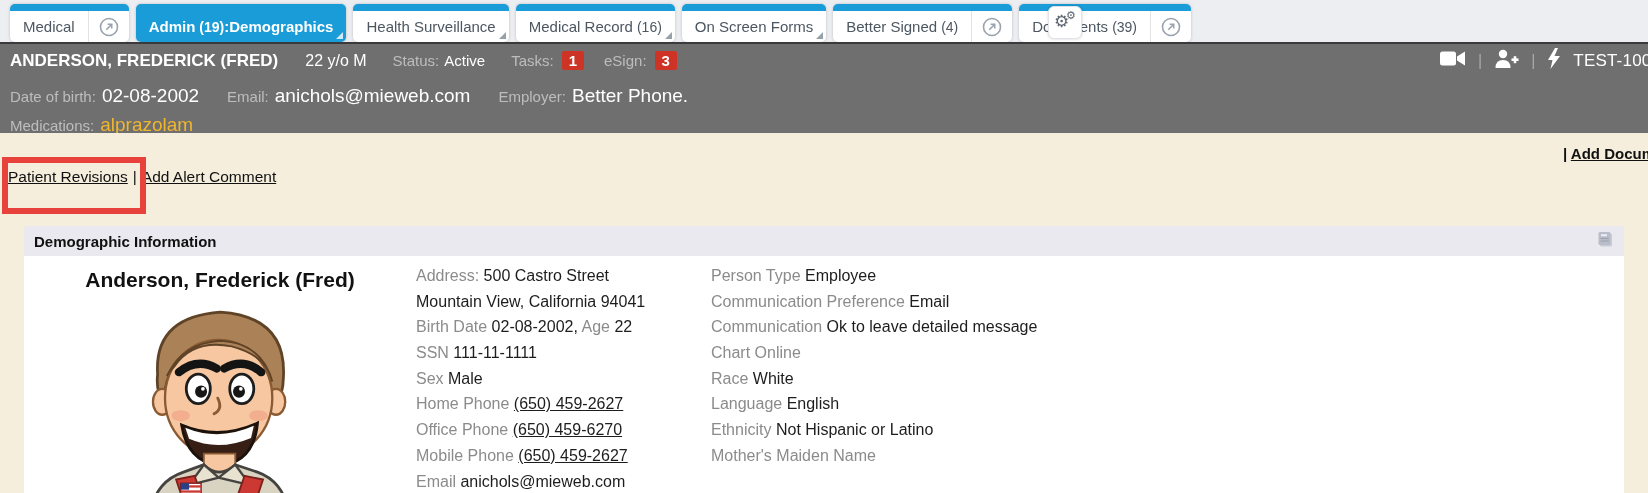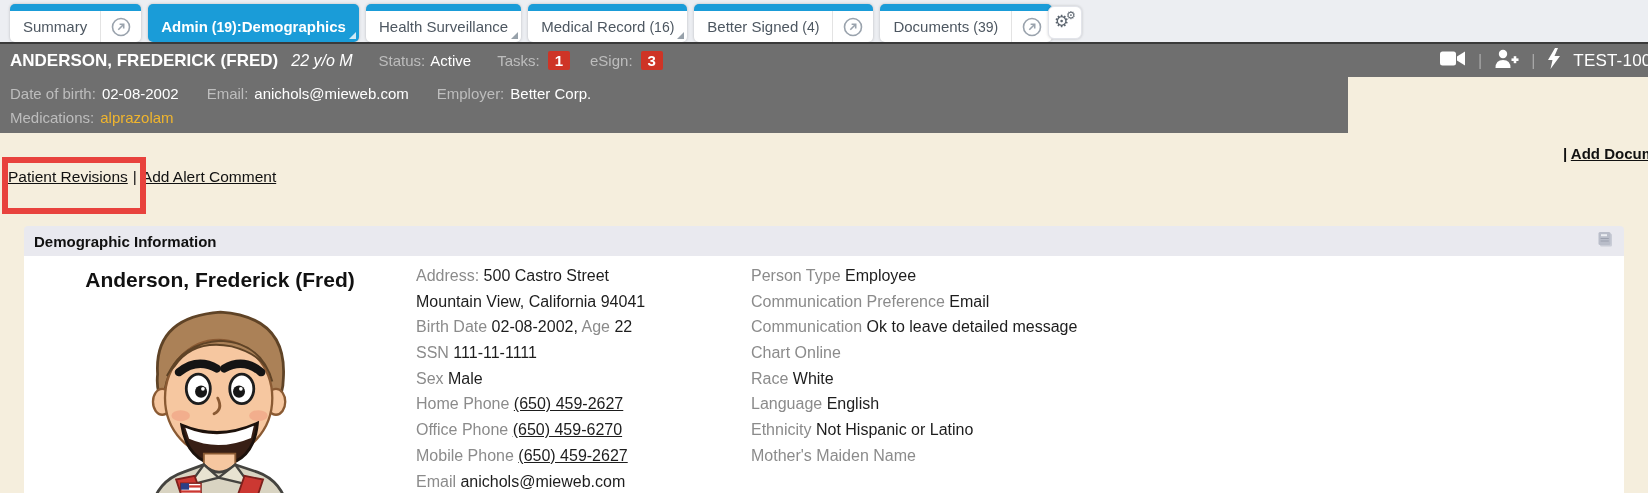--- a/index.html
+++ b/index.html
@@ -20,34 +20,34 @@
   .tab.active .corner { border-color:transparent transparent #cfe9f6 transparent; }
   .gearbtn { position:absolute; left:1048px; top:6px; width:34px; height:33px; background:#fff; border:1px solid #e2e4ea;
              border-radius:6px; box-shadow:0 0 3px rgba(0,0,0,.18); color:#5d6670; cursor:pointer; }
   .gearbtn .g1 { position:absolute; left:5px; top:6px; font-size:17px; line-height:17px; }
   .gearbtn .g2 { position:absolute; left:17px; top:3px; font-size:11px; line-height:11px; }
 
   
   .patientbar { position:absolute; top:42px; left:0; width:1648px; height:35px; background:#6f6f6f;
                 border-top:2px solid #3a3a3a; display:flex; align-items:center; color:#fff; overflow:hidden; }
   .patientbar .pname { font-weight:bold; font-size:17px; margin-left:10px; white-space:nowrap; }
-  .patientbar .agesex { font-size:16px; margin-left:13px; white-space:nowrap;font-style:italic; }
+  .patientbar .agesex { font-size:16px; margin-left:27px; white-space:nowrap; }
   .pb-label { color:#bdbdbd; font-size:15px; }
   .pb-value { color:#fff; font-size:15px; margin-left:5px; }
   .pb-group { display:flex; align-items:center; margin-left:26px; }
   .badge { background:#ce3426; color:#fff; font-weight:bold; font-size:15px; padding:1px 7px; border-radius:2px; margin-left:8px; }
   .pb-right { position:absolute; left:1440px; top:0; height:33px; display:flex; align-items:center; gap:12px; white-space:nowrap; }
   .pb-sep { color:#a8a8a8; font-size:16px; }
   .chart-id { font-size:17px; color:#fff; letter-spacing:.2px; }
 
   
-  .infobar { position:absolute; top:77px; left:0; width:1348px; height:56px; background:#6f6f6f; padding:8px 0 0 10px; }
+  .infobar { position:absolute; top:77px; left:0; width:1648px; height:56px; background:#6f6f6f; padding:8px 0 0 10px; }
   .ib-row { display:flex; align-items:center; margin-bottom:7px; }
   .ib-label { color:#bdbdbd; font-size:15px; }
-  .ib-value { color:#fff; font-size:15px; margin-left:6px; }
+  .ib-value { color:#fff; font-size:19px; margin-left:6px; }
   .ib-gap { width:28px; }
   .ib-meds { color:#f0b52e !important; }
 
   
   .beige { position:absolute; top:133px; left:0; width:1648px; height:360px; background:#f5eedd; }
   .left-links { position:absolute; left:8px; top:35px; font-size:15.5px; color:#111; white-space:nowrap; }
   .left-links a { color:#111; text-decoration:underline; cursor:pointer; }
   .left-links .sep { margin:0 5px; text-decoration:none; }
   .right-link { position:absolute; left:1563px; top:12px; font-size:15px; font-weight:bold; color:#111; white-space:nowrap; }
   .right-link a { color:#111; text-decoration:underline; cursor:pointer; }
@@ -60,33 +60,33 @@
   .panel-header .ph-icon { margin-left:auto; cursor:pointer; }
   .panel-body { background:#fff; height:237px; display:flex; }
 
   .col-photo { width:392px; text-align:center; }
   .big-name { font-size:21px; font-weight:bold; color:#111; margin-top:12px; }
   .avatar { margin-top:6px; }
 
   .col-demo { font-size:16px; white-space:nowrap; }
   .col-demo .row { line-height:25.7px; height:25.7px; }
   .col1 { width:295px; padding-top:7px; }
-  .col2 { padding-top:7px;margin-left:40px; }
+  .col2 { padding-top:7px; }
   .lbl { color:#8b8b8b; }
   .val { color:#1d1d1d; }
   .phone { color:#1d1d1d; text-decoration:underline; cursor:pointer; }
 </style>
 </head>
 <body>
 
 <div class="tabbar">
   <div class="tabs">
 
     <div class="tab">
-      <span class="label">Summary</span>
+      <span class="label">Medical</span>
       <span class="popout">
         <svg width="22" height="22" viewBox="0 0 22 22">
             <circle cx="11" cy="11" r="8.5" fill="none" stroke="#9aa3ad" stroke-width="1.6"></circle>
             <path d="M8.3 13.7 L13.5 8.5 M9.6 8.3 L13.7 8.3 L13.7 12.4" fill="none" stroke="#9aa3ad" stroke-width="1.6"></path>
           </svg>
       </span>
     </div>
 
     <div class="tab active">
       <span class="label">
@@ -103,20 +103,24 @@
     </div>
 
     <div class="tab">
       <span class="label">
           <span>Medical Record</span>
           <span class="count">(16)</span>
         </span>
       <span class="corner"></span>
     </div>
 
+    <div class="tab">
+      <span class="label">On Screen Forms</span>
+      <span class="corner"></span>
+    </div>
 
     <div class="tab">
       <span class="label">
           <span>Better Signed</span>
           <span class="count">(4)</span>
         </span>
       <span class="popout">
         <svg width="22" height="22" viewBox="0 0 22 22">
             <circle cx="11" cy="11" r="8.5" fill="none" stroke="#9aa3ad" stroke-width="1.6"></circle>
             <path d="M8.3 13.7 L13.5 8.5 M9.6 8.3 L13.7 8.3 L13.7 12.4" fill="none" stroke="#9aa3ad" stroke-width="1.6"></path>
@@ -188,21 +192,21 @@
 
 <div class="infobar">
   <div class="ib-row">
     <span class="ib-label">Date of birth:</span>
     <span class="ib-value">02-08-2002</span>
     <span class="ib-gap"></span>
     <span class="ib-label">Email:</span>
     <span class="ib-value">anichols@mieweb.com</span>
     <span class="ib-gap"></span>
     <span class="ib-label">Employer:</span>
-    <span class="ib-value">Better Corp.</span>
+    <span class="ib-value">Better Phone.</span>
   </div>
   <div class="ib-row">
     <span class="ib-label">Medications:</span>
     <span class="ib-value ib-meds">alprazolam</span>
   </div>
 </div>
 
 <div class="beige">
 
   <div class="right-link"><span>| </span><a>Add Document</a></div>

